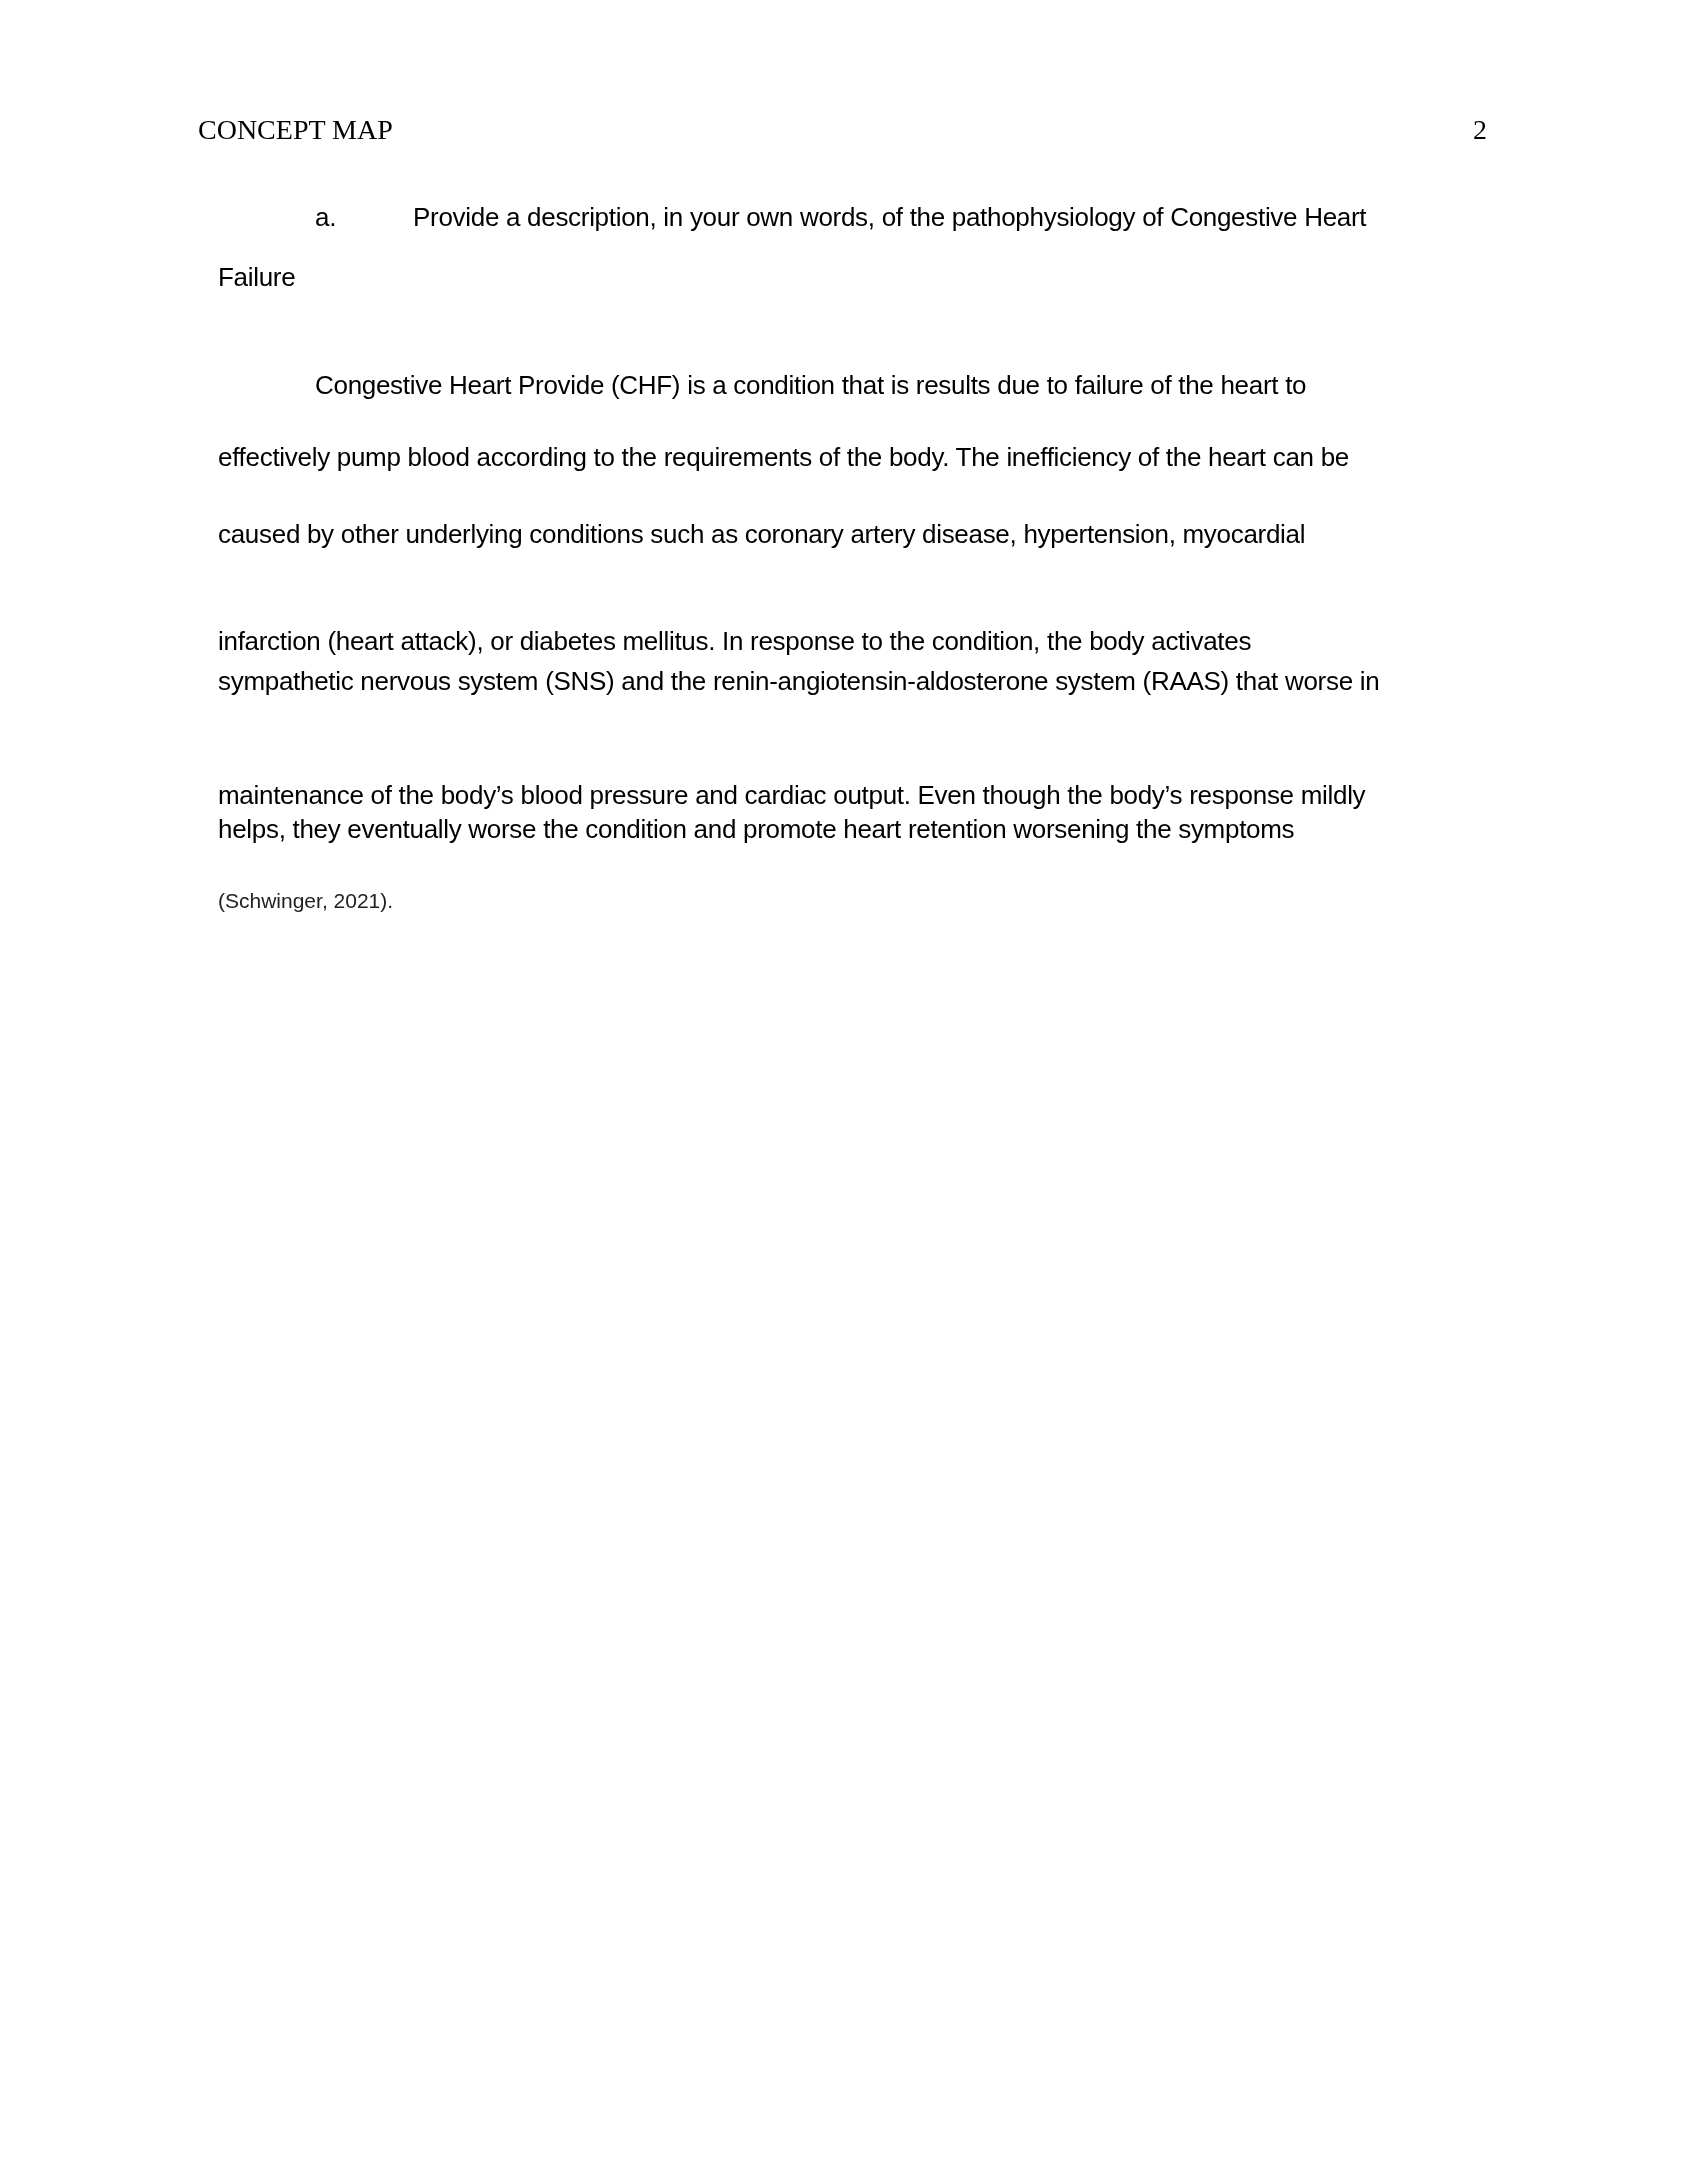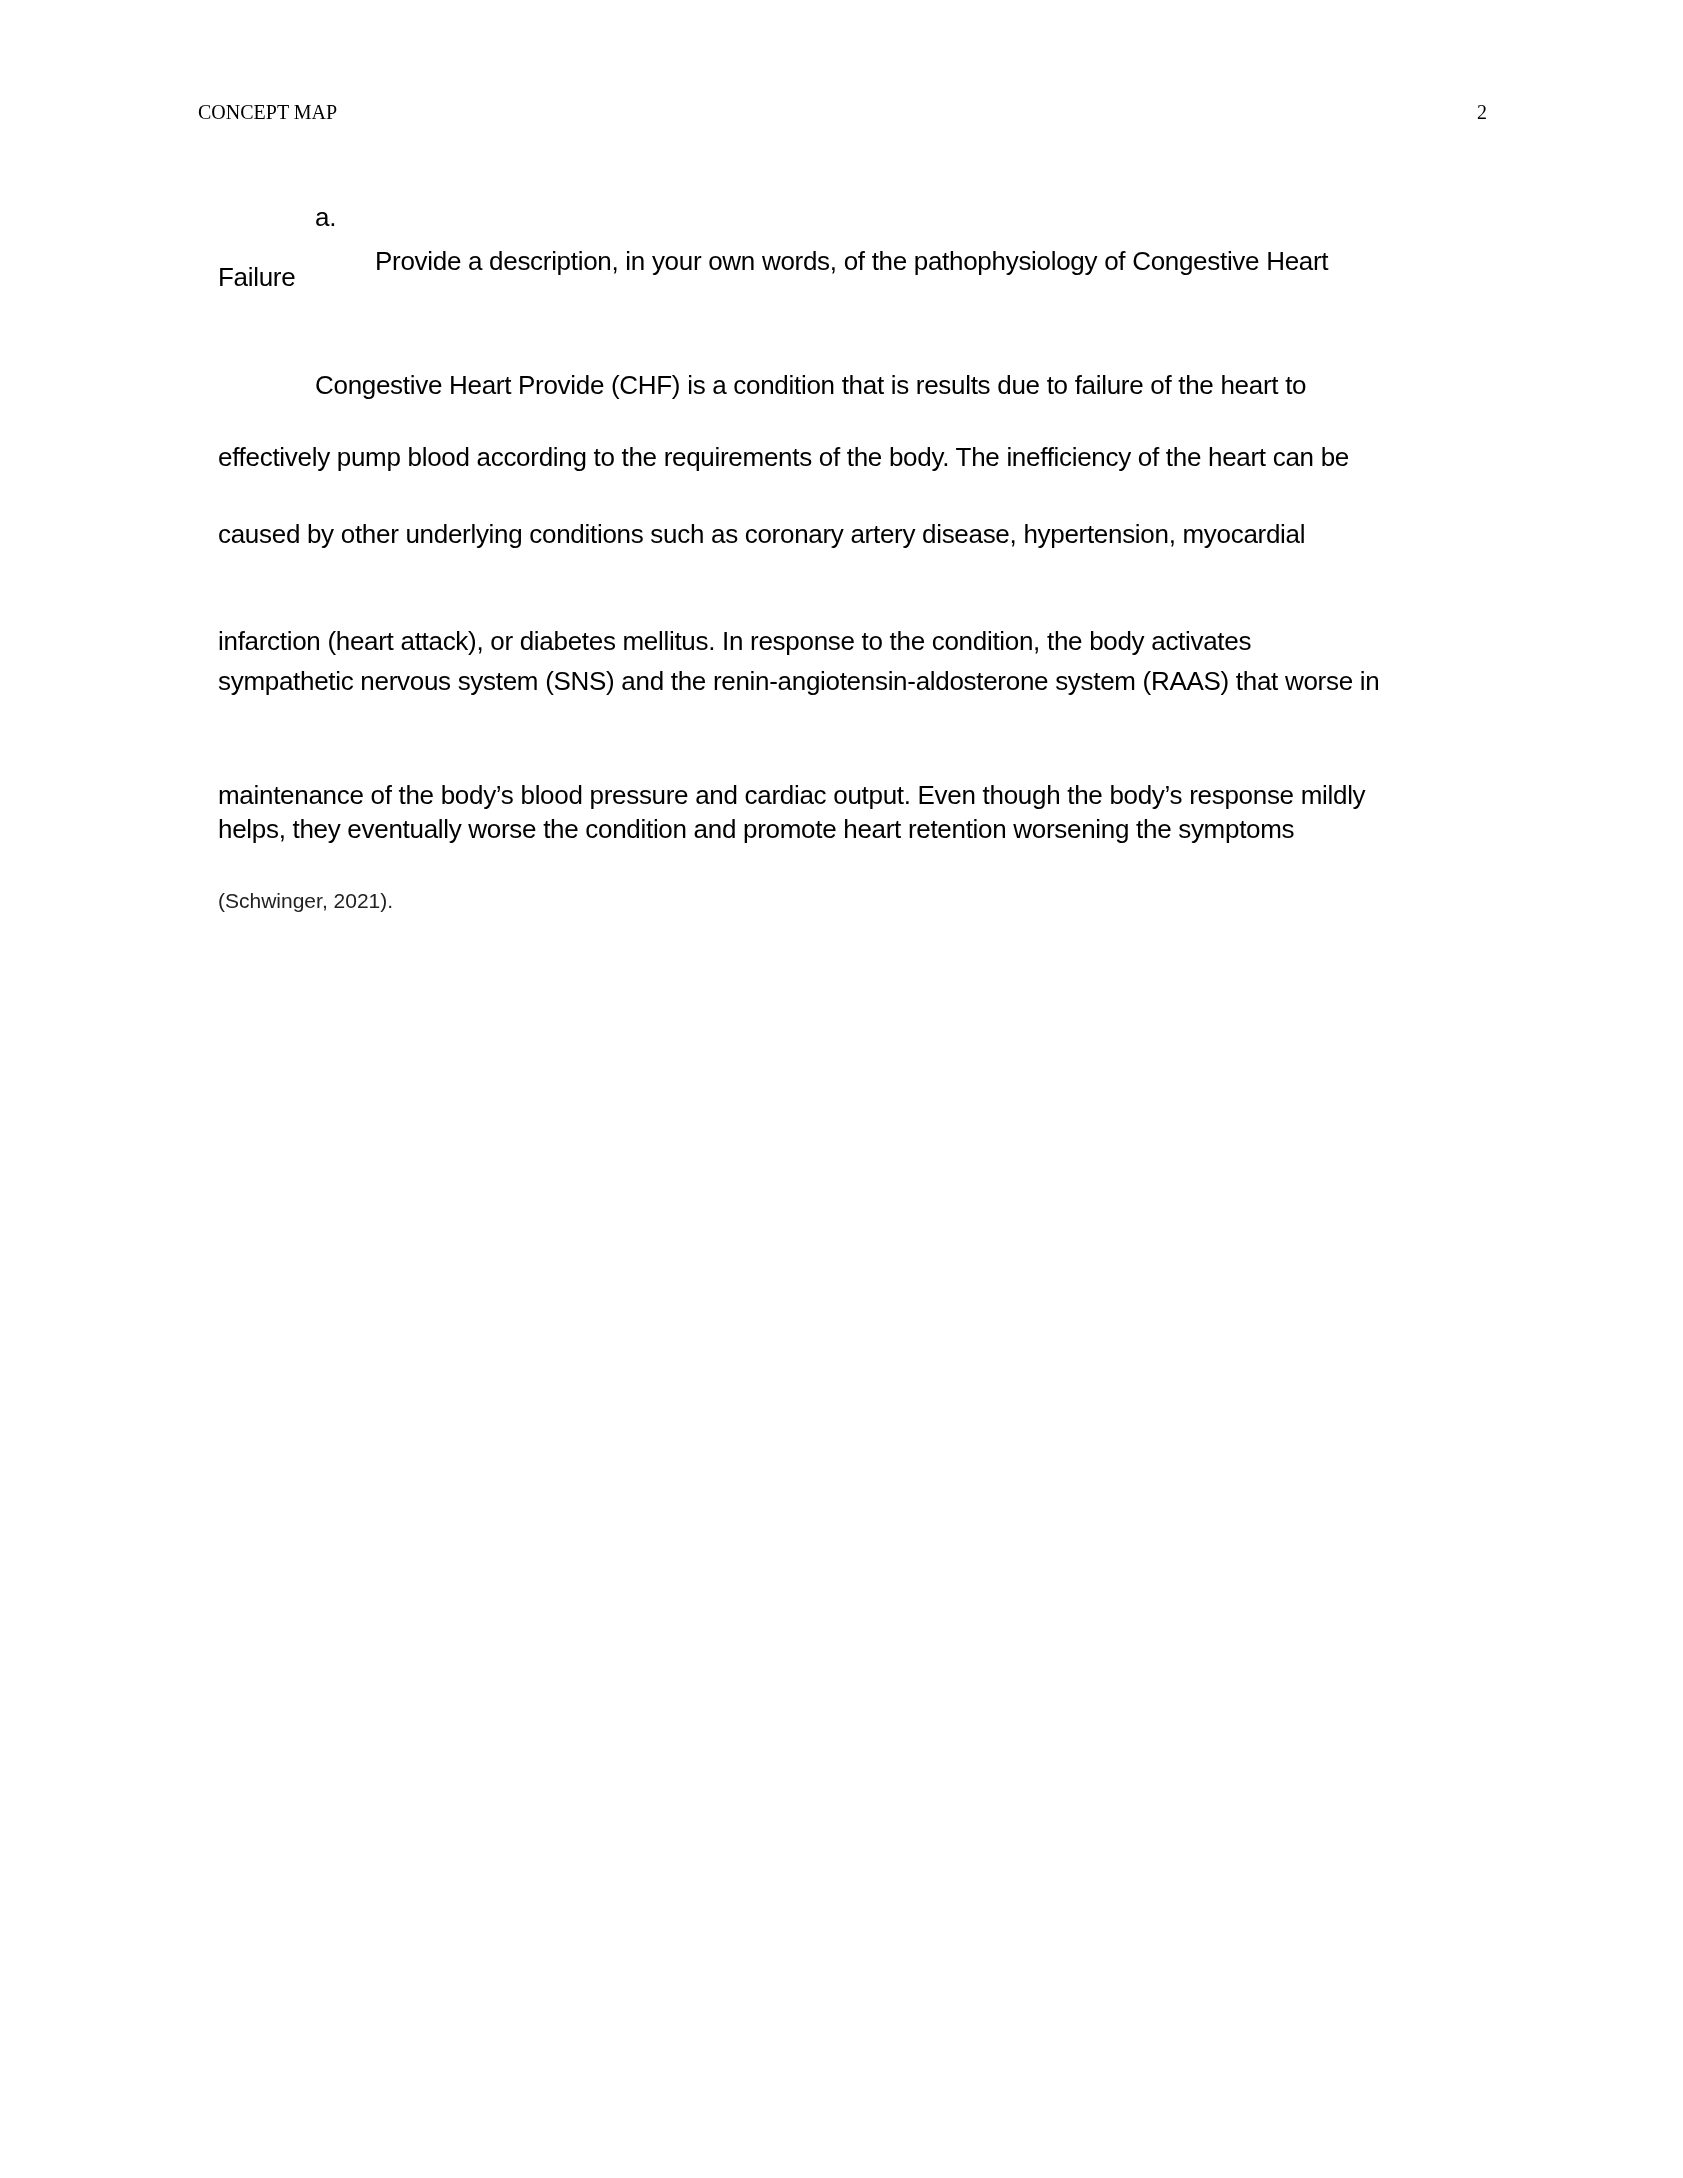--- a/index.html
+++ b/index.html
@@ -1,23 +1,23 @@
 <!DOCTYPE html>
 <html><head>
 <meta charset="utf-8">
 <style>
   html, body { margin: 0; padding: 0; background: #ffffff; }
   body { width: 1683px; height: 2178px; position: relative; overflow: hidden; color: #000; }
   .abs { position: absolute; white-space: nowrap; line-height: 1; }
-  .hdr { font-family: "Liberation Serif", "DejaVu Serif", serif; font-size: 20px; top: 102px; }
+  .hdr { font-family: "Liberation Serif", "DejaVu Serif", serif; font-size: 28px; top: 116px; }
   .hdr-title { left: 198px; }
   .hdr-page { right: 196px; }
   .body-line { font-family: "Liberation Sans", "DejaVu Sans", sans-serif; font-size: 26px; letter-spacing: -0.3px; left: 218px; }
   .q-marker { left: 315px; }
-  .q-text { left: 375px; margin-top: 44px; }
+  .q-text { left: 413px; }
   .indent { left: 315px; }
   .cite { font-family: "Liberation Sans", "DejaVu Sans", sans-serif; font-size: 21px; color: #222; left: 218px; }
 </style>
 </head>
 <body>
 
 <div>
   <div class="abs hdr hdr-title">CONCEPT MAP</div>
   <div class="abs hdr hdr-page">2</div>
 

